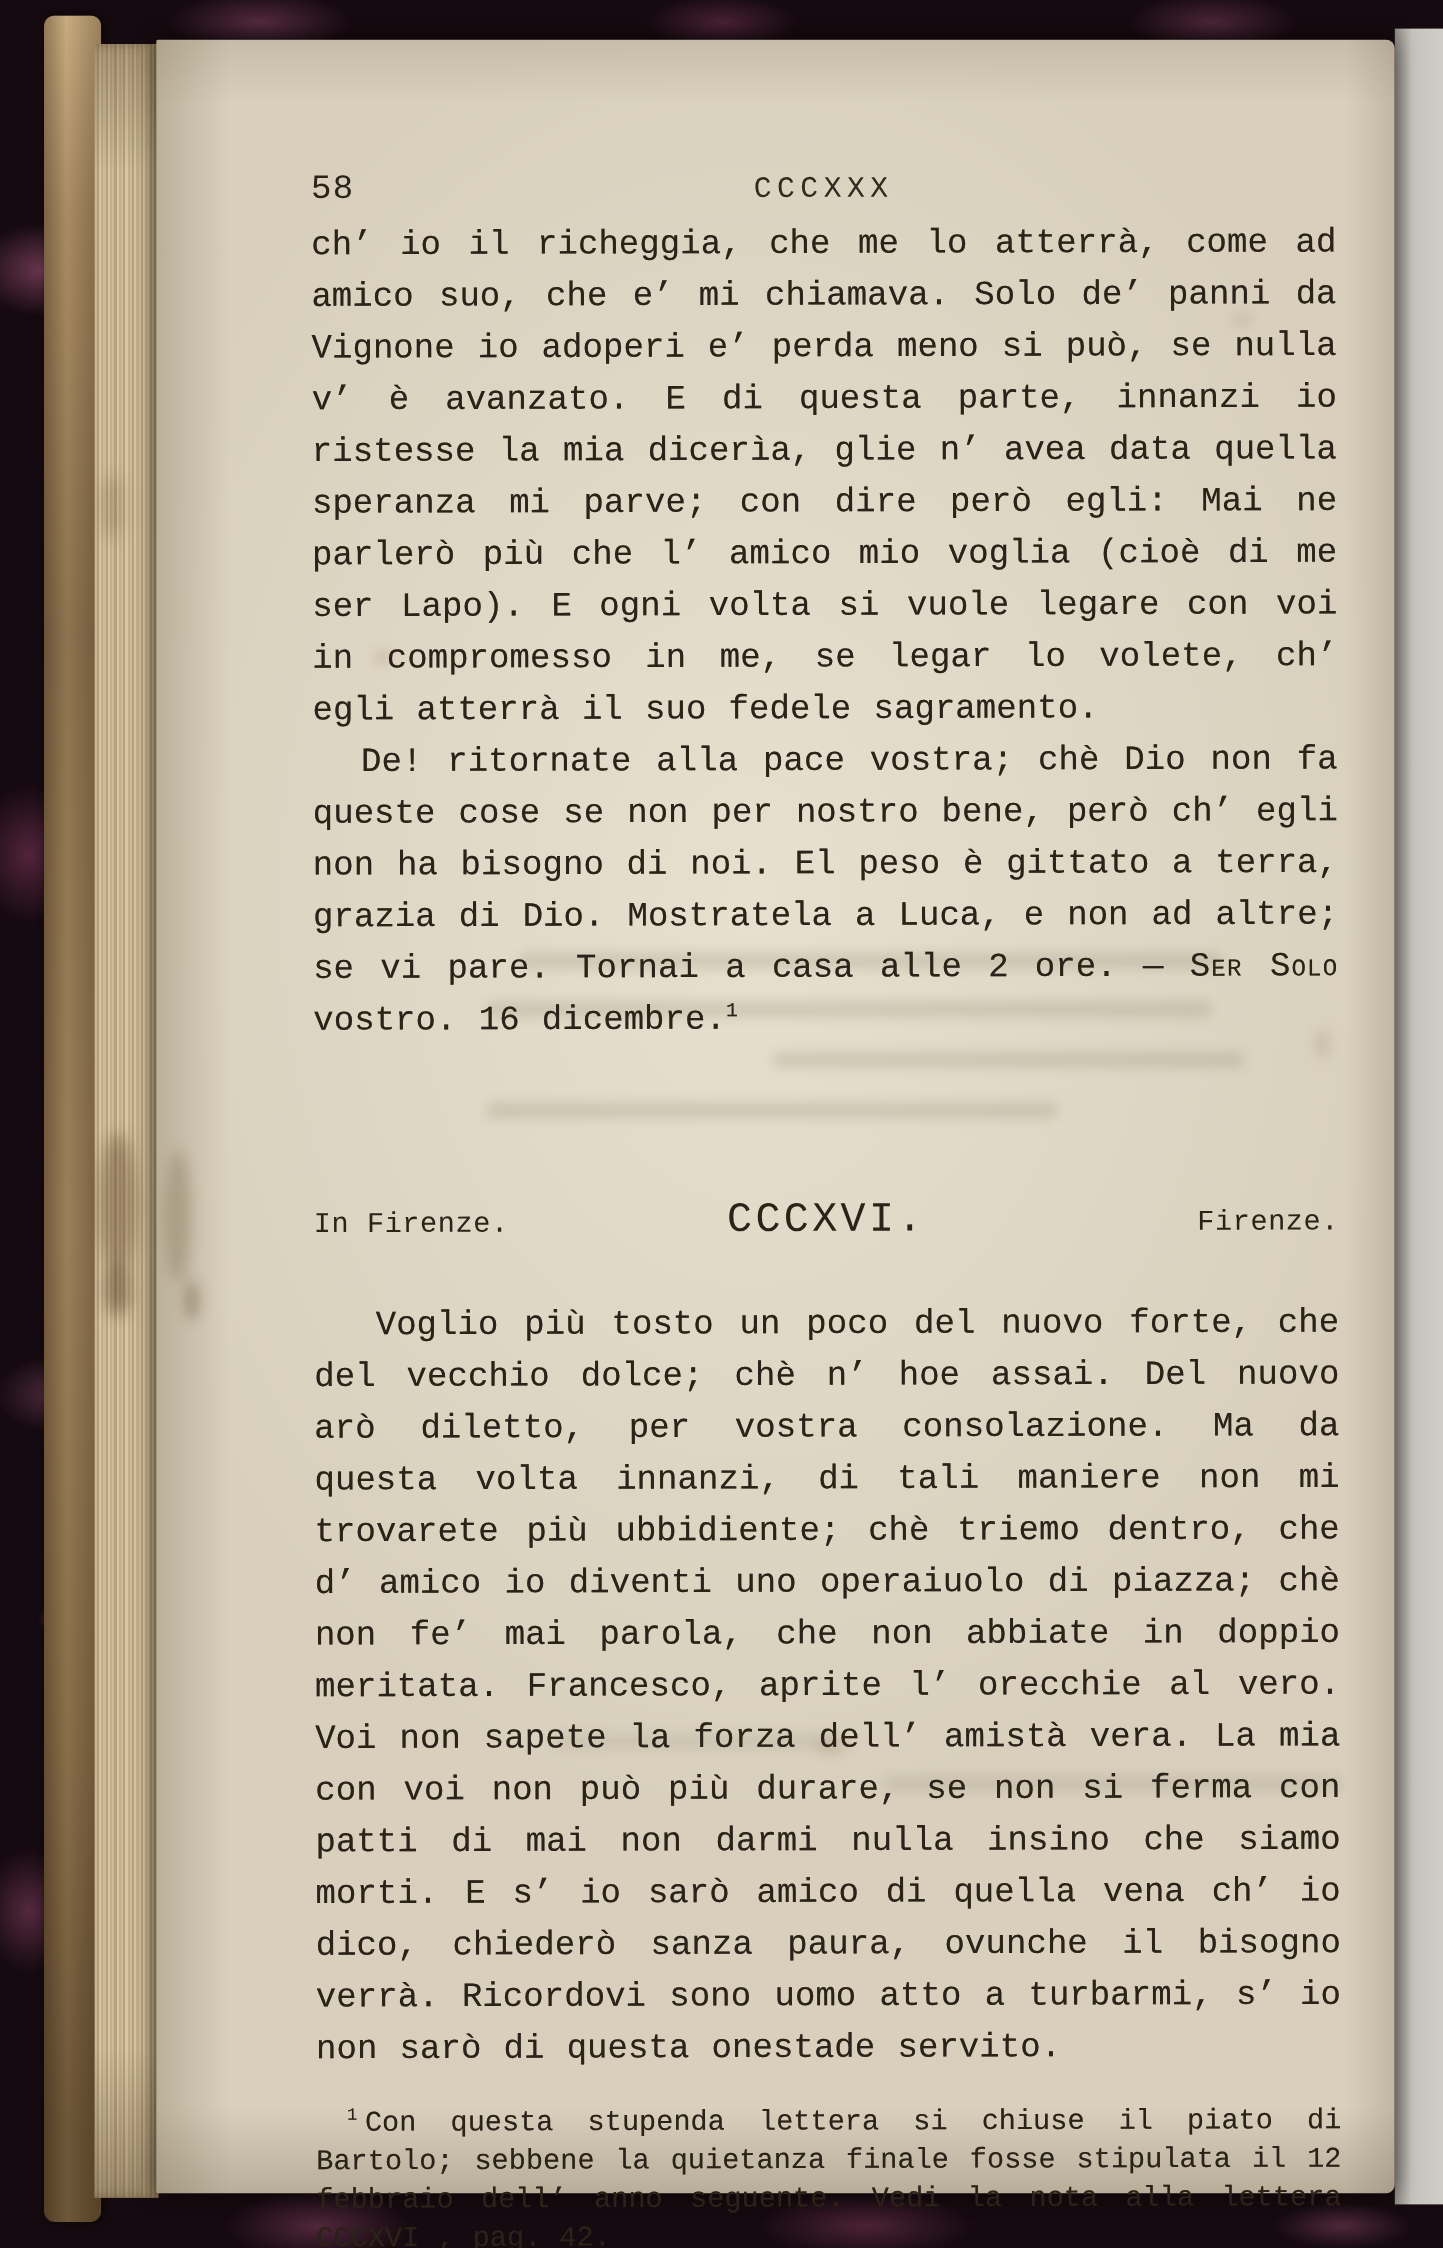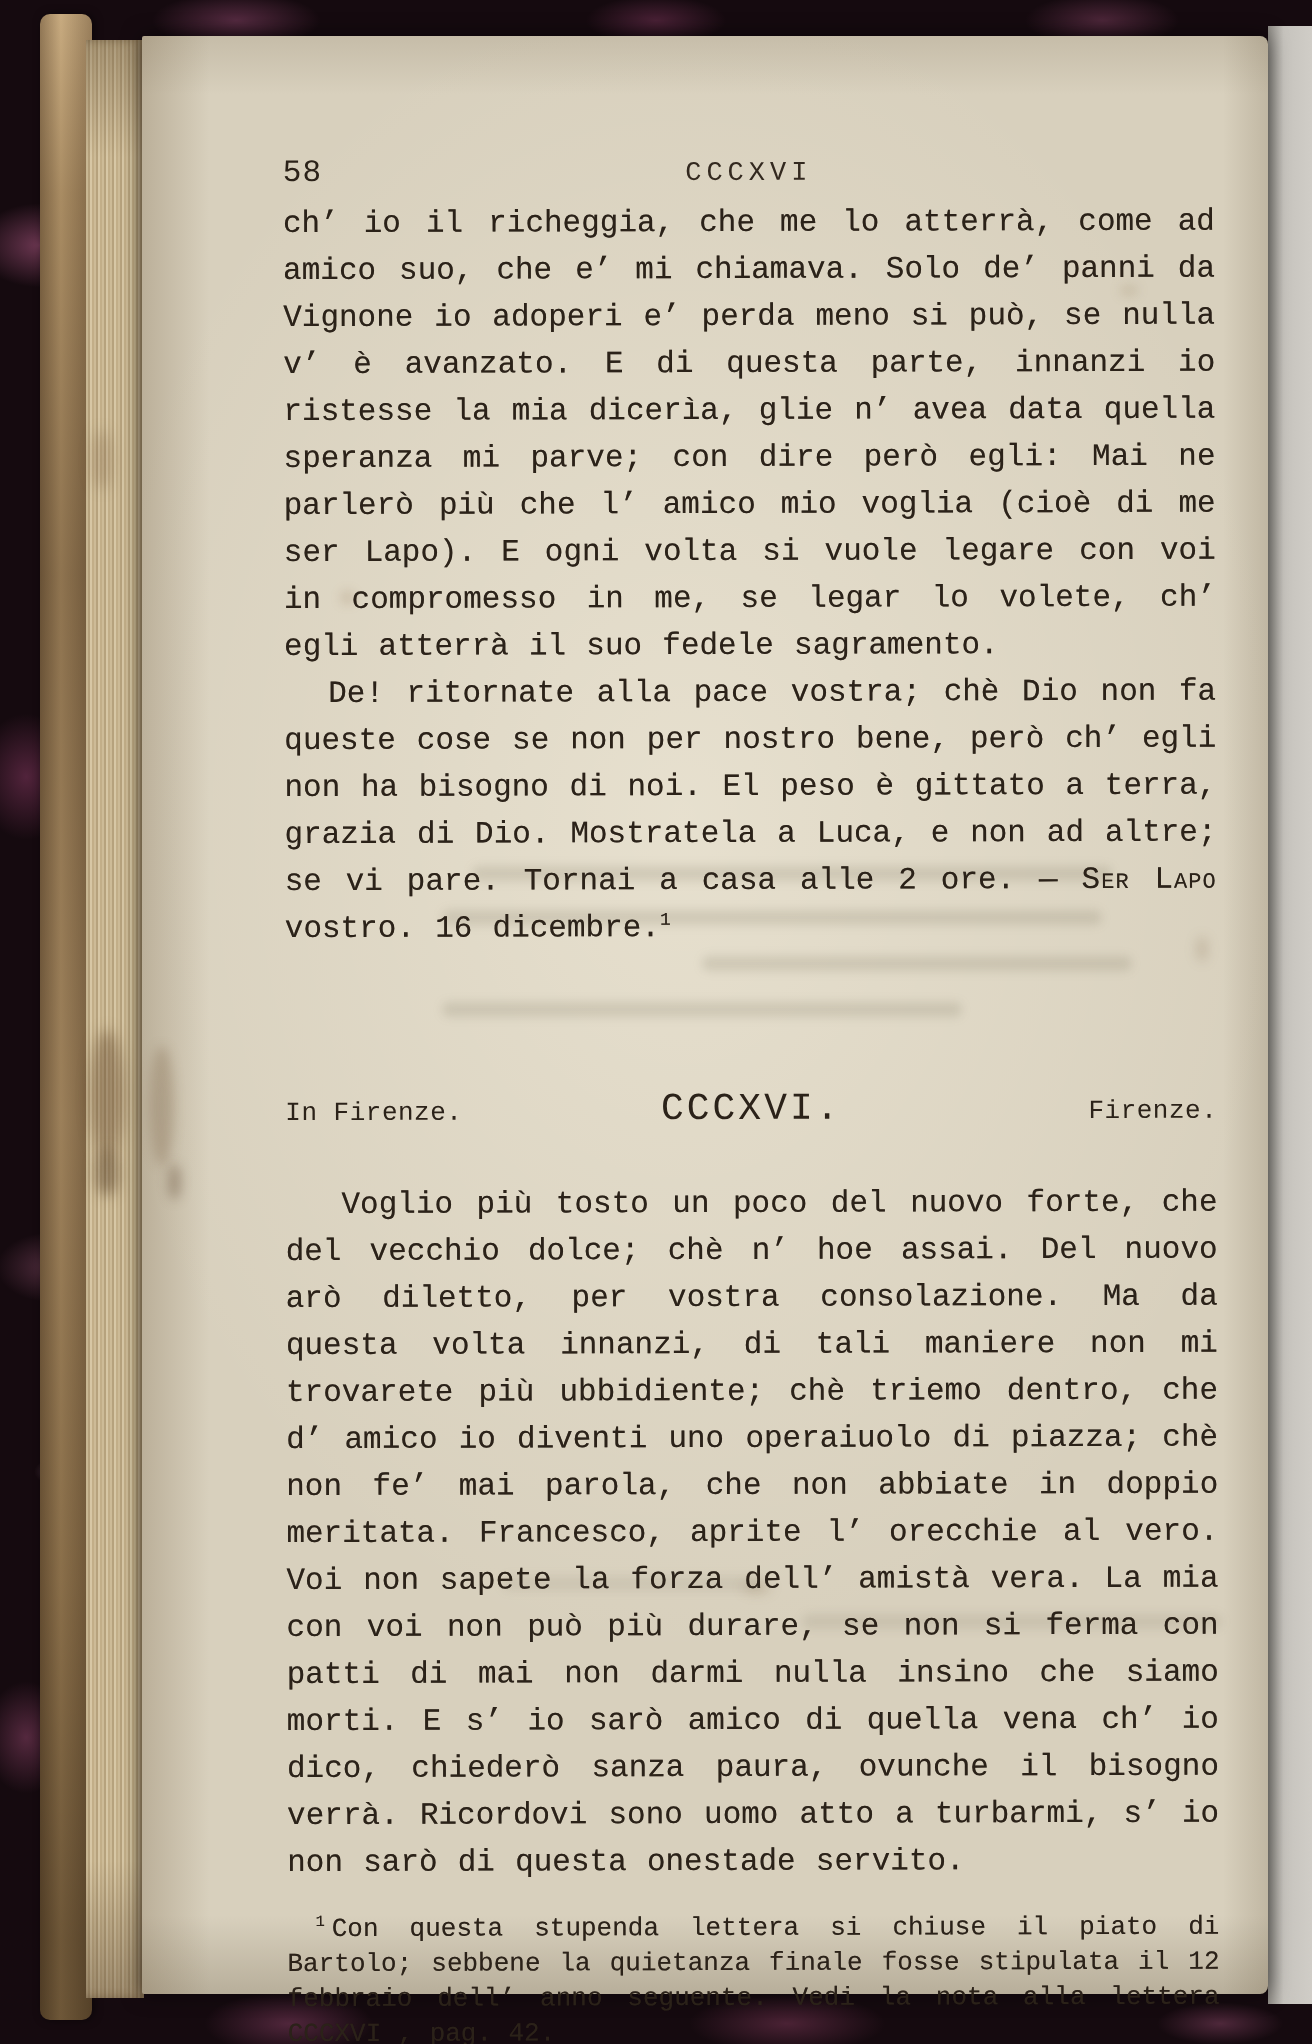--- a/index.html
+++ b/index.html
@@ -157,27 +157,27 @@
     <div class="ghost g2"></div>
     <div class="ghost g3"></div>
     <div class="ghost g4"></div>
     <div class="ghost g5"></div>
     <div class="ghost g6"></div>
 
     <div class="content">
 
       <div class="header-row col">
         <span class="pagenum">58</span>
-        <span class="runhead">CCCXVI</span>
+        <span class="runhead">CCCXXX</span>
         <span></span>
       </div>
 
       <div class="text-block col">
         <p class="para">ch’ io il richeggia, che me lo atterrà, come ad amico suo, che e’ mi chiamava. Solo de’ panni da Vignone io adoperi e’ perda meno si può, se nulla v’ è avanzato. E di questa parte, innanzi io ristesse la mia dicerìa, glie n’ avea data quella speranza mi parve; con dire però egli: Mai ne parlerò più che l’ amico mio voglia (cioè di me ser Lapo). E ogni volta si vuole legare con voi in compromesso in me, se legar lo volete, ch’ egli atterrà il suo fedele sagramento.</p>
-        <p class="para indent"><span>De! ritornate alla pace vostra; chè Dio non fa queste cose se non per nostro bene, però ch’ egli non ha bisogno di noi. El peso è gittato a terra, grazia di Dio. Mostratela a Luca, e non ad altre; se vi pare. Tornai a casa alle 2 ore. — </span><span class="sc">Ser Lapo</span><span> vostro. 16 dicembre.</span><sup class="fnref">1</sup></p>
+        <p class="para indent"><span>De! ritornate alla pace vostra; chè Dio non fa queste cose se non per nostro bene, però ch’ egli non ha bisogno di noi. El peso è gittato a terra, grazia di Dio. Mostratela a Luca, e non ad altre; se vi pare. Tornai a casa alle 2 ore. — </span><span class="sc">Ser Solo</span><span> vostro. 16 dicembre.</span><sup class="fnref">1</sup></p>
       </div>
 
       <div class="heading-row col">
         <span class="place-left">In Firenze.</span>
         <span class="letter-num">CCCXVI.</span>
         <span class="place-right">Firenze.</span>
       </div>
 
       <div class="letter-block col">
         <p class="para indent-lg">Voglio più tosto un poco del nuovo forte, che del vecchio dolce; chè n’ hoe assai. Del nuovo arò diletto, per vostra consolazione. Ma da questa volta innanzi, di tali maniere non mi trovarete più ubbidiente; chè triemo dentro, che d’ amico io diventi uno operaiuolo di piazza; chè non fe’ mai parola, che non abbiate in doppio meritata. Francesco, aprite l’ orecchie al vero. Voi non sapete la forza dell’ amistà vera. La mia con voi non può più durare, se non si ferma con patti di mai non darmi nulla insino che siamo morti. E s’ io sarò amico di quella vena ch’ io dico, chiederò sanza paura, ovunche il bisogno verrà. Ricordovi sono uomo atto a turbarmi, s’ io non sarò di questa onestade servito.</p>

